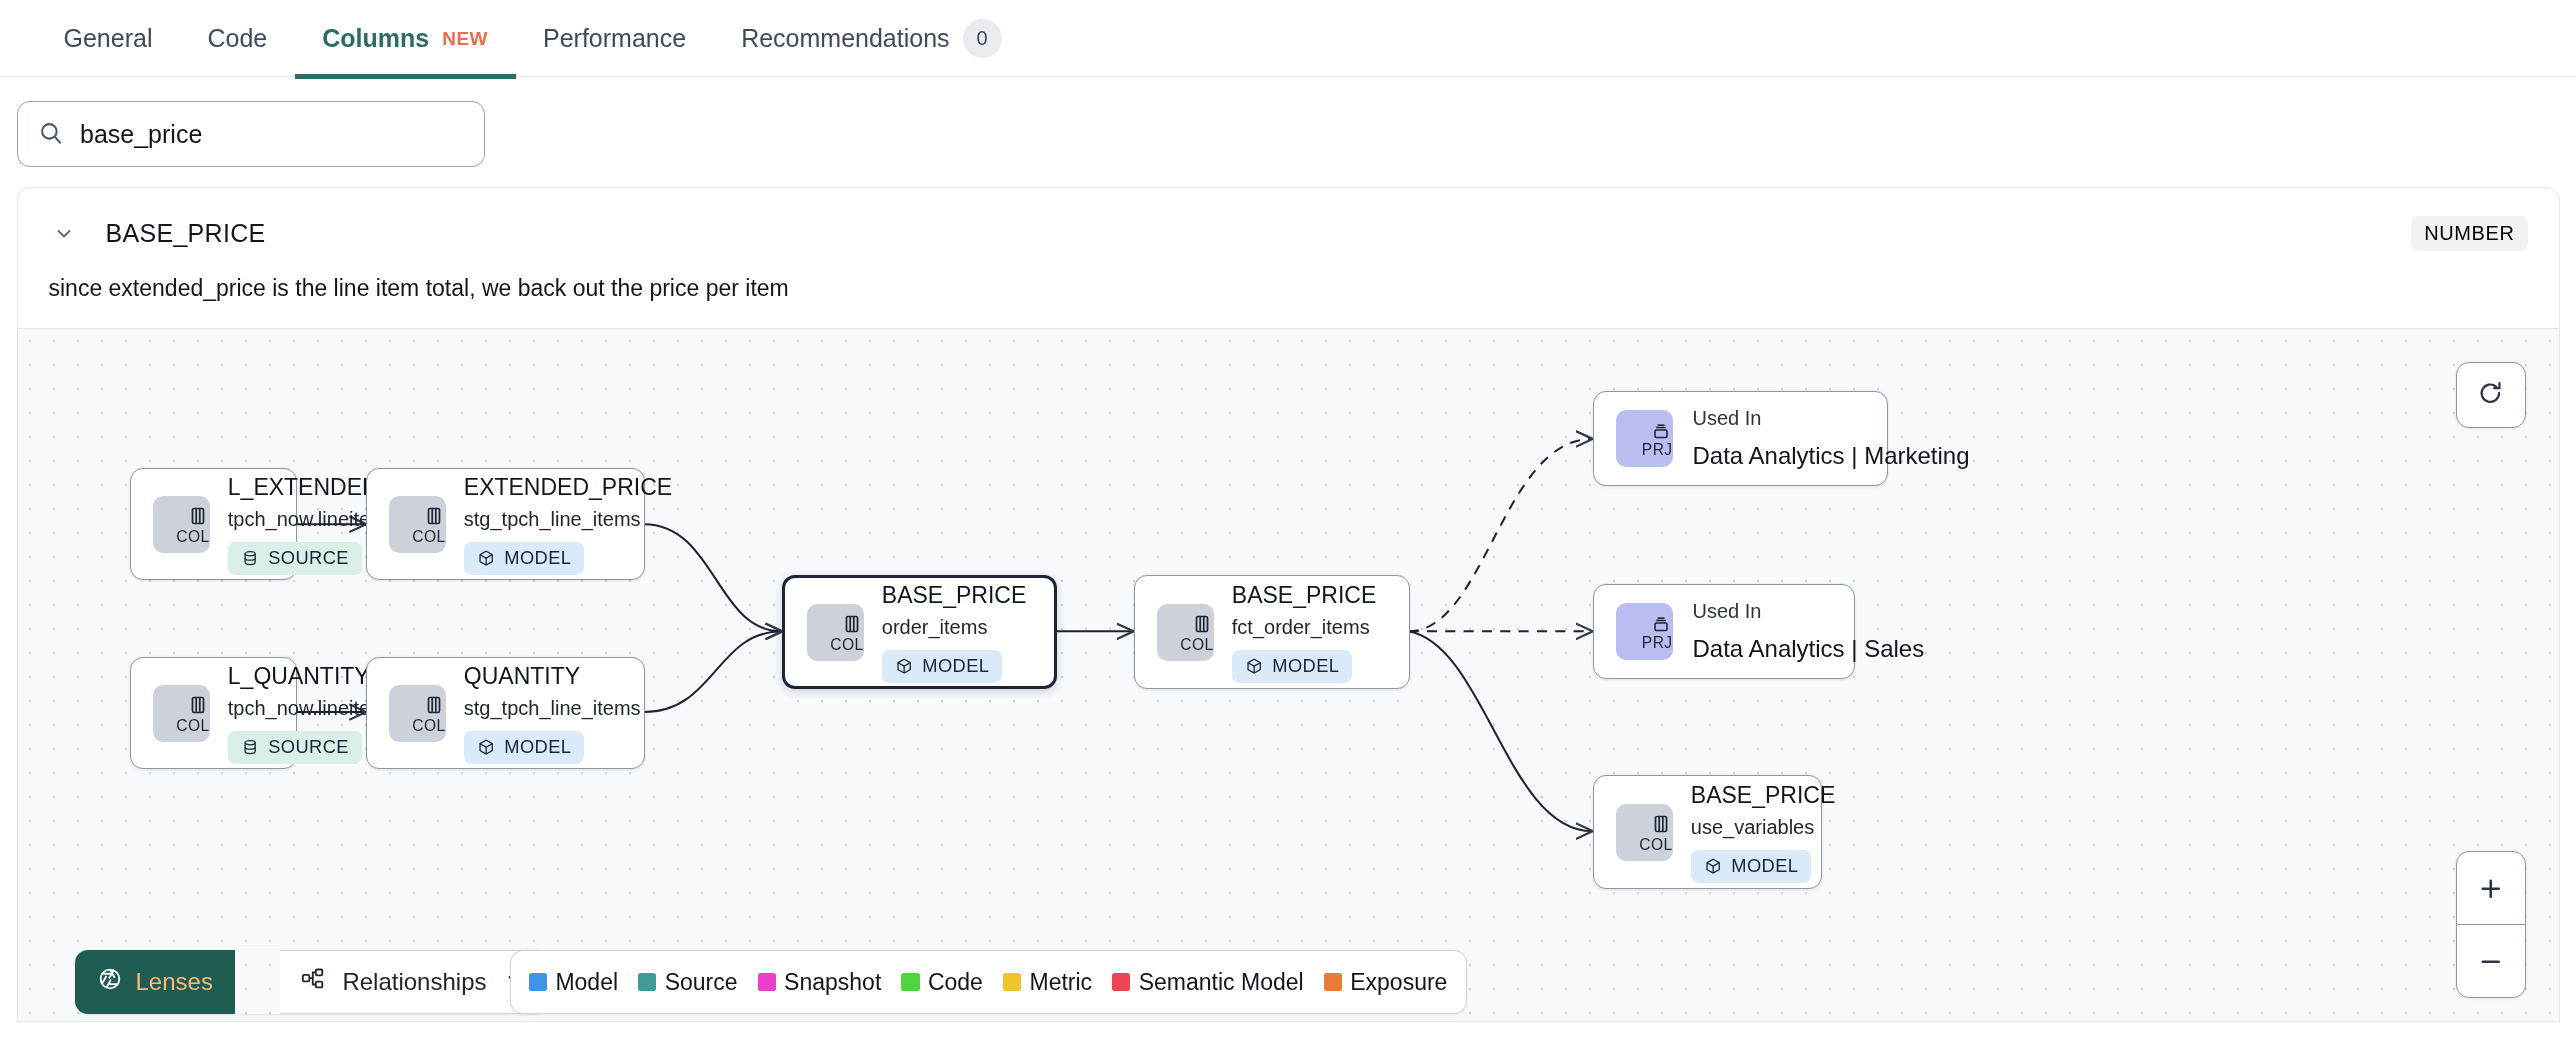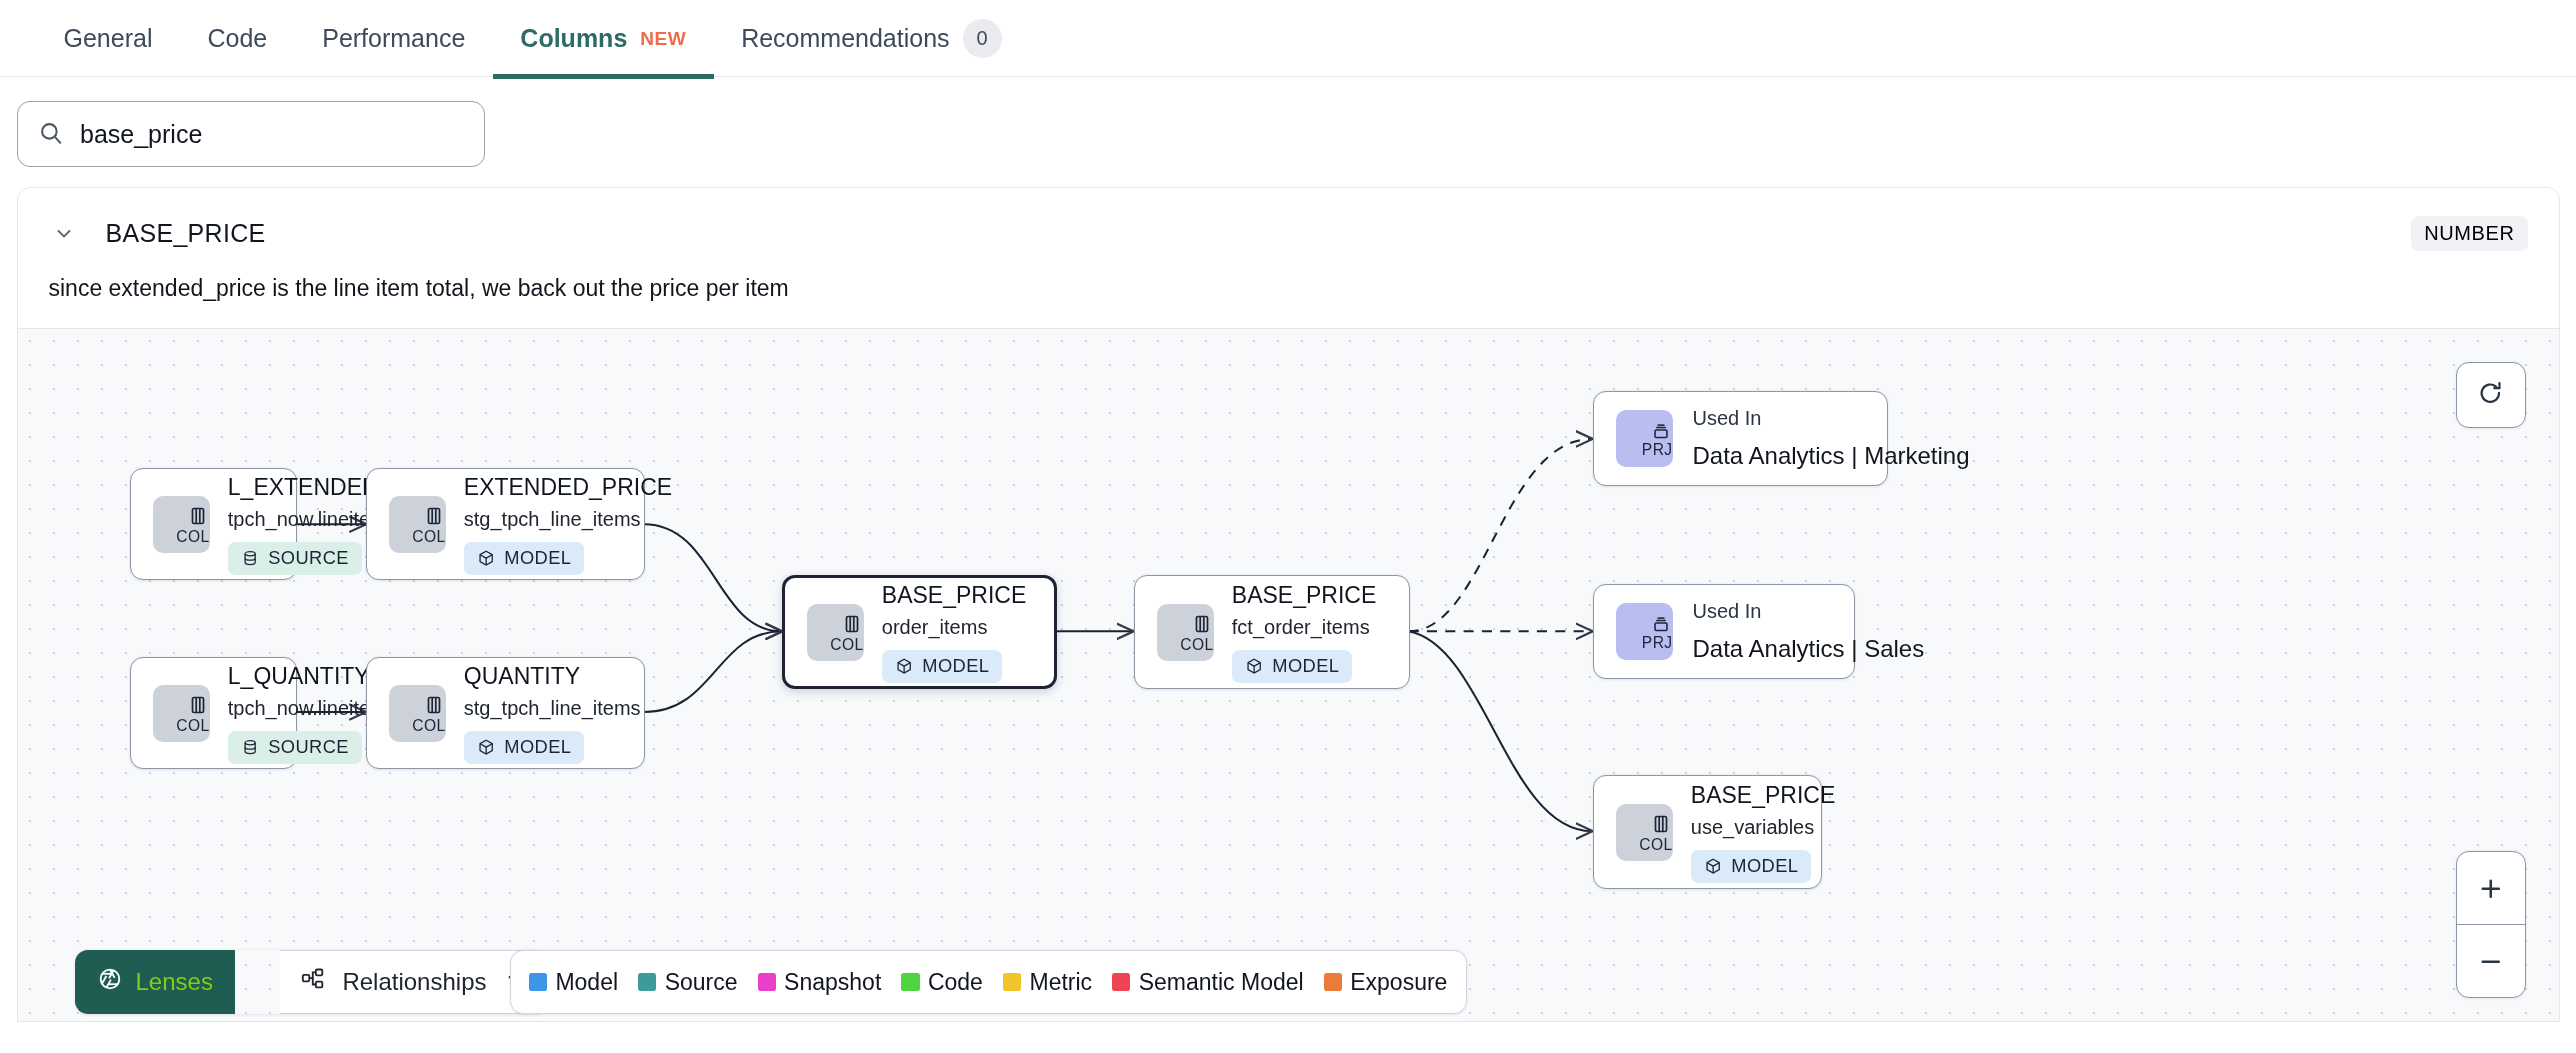--- a/index.html
+++ b/index.html
@@ -237,21 +237,21 @@
     position: absolute;
     left: 57px; bottom: 48px;
     display: flex;
     height: 64px;
     border-radius: 13px;
     box-shadow: 0 0.9px 2.8px rgba(20,30,50,.10);
   }
   .lenses-btn {
     display: flex; align-items: center; gap: 13px;
     background: #1f5c52;
-    color: #84cc16;
+    color: #fdba74;
     font-size: 24px;
     padding: 0 22px;
     border-radius: 13px 0 0 13px;
     cursor: pointer;
   }
   .rel-btn {
     display: flex; align-items: center; gap: 16.5px;
     background: #fff;
     border: 1.8px solid #cfd5de;
     border-left: none;
@@ -281,26 +281,26 @@
 </head>
 <body>
 
 <div class="tabbar">
   <div class="tab">
     <span>General</span>
   </div>
   <div class="tab">
     <span>Code</span>
   </div>
-  <div class="tab">
-    <span>Performance</span>
-  </div>
   <div class="tab active">
     <span>Columns</span>
     <span class="tab-new">NEW</span>
+  </div>
+  <div class="tab">
+    <span>Performance</span>
   </div>
   <div class="tab">
     <span>Recommendations</span>
     <span class="tab-count">0</span>
   </div>
 </div>
 
 <div class="searchrow">
   <div class="searchbox">
     <span>

